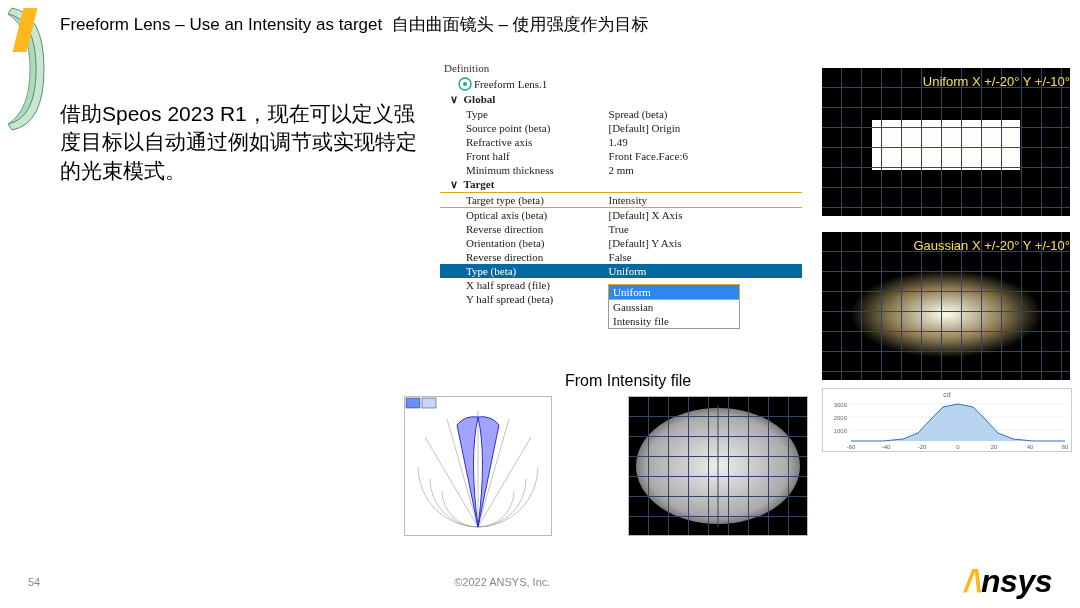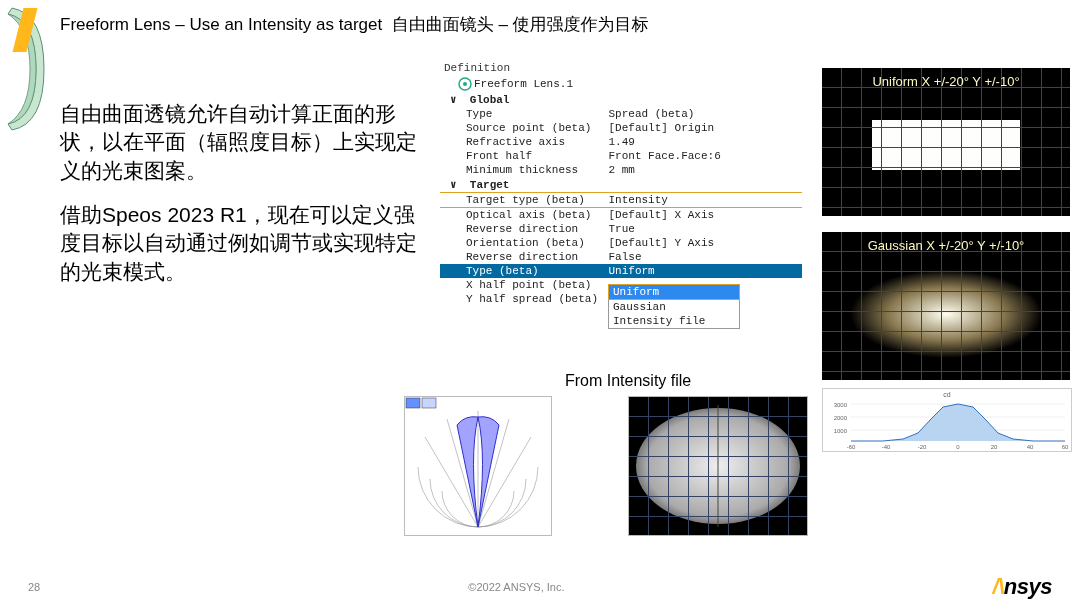--- a/index.html
+++ b/index.html
@@ -1,60 +1,59 @@
 <!DOCTYPE html>
 <html><head>
 <meta charset="utf-8">
 <style>
 body{margin:0;font-family:Arial,"Microsoft YaHei",sans-serif;background:#fff;width:1080px;height:608px;position:relative;overflow:hidden}
 .accent{position:absolute;left:18px;top:8px;width:14px;height:44px;background:#ffb71b;transform:skewX(-14deg)}
 .title{position:absolute;left:60px;top:14px;font-size:17px;color:#000000;font-weight:400;line-height:1.3;right:20px}
 .body{position:absolute;left:60px;top:100px;width:370px;font-size:21px;line-height:1.35;color:#000}
 .body p{margin:0 0 16px 0}
-.defpanel{position:absolute;left:440px;top:60px;width:362px;font-family:Liberation Mono, monospace;font-size:11px;color:#222}
+.defpanel{position:absolute;left:440px;top:60px;width:362px;font-family:Liberation Serif, serif;font-size:11px;color:#222}
 .defpanel .hdr{padding:2px 4px;color:#333}
 .defpanel .node{padding:1px 4px 1px 18px;display:flex;align-items:center;gap:2px}
 .defpanel .grp{font-weight:bold;padding-left:10px}
 .defpanel table{border-collapse:collapse;width:100%}
 .defpanel td{padding:1px 2px;border:none}
 .defpanel td:first-child{width:46%;padding-left:26px}
 .defpanel .hi td{border-top:1.5px solid #e0a020;border-bottom:1.5px solid #e0a020}
 .defpanel .sel td{background:#0369a1;color:#fff}
 .defpanel .drop{border:1px solid #999;position:relative}
 .defpanel .drop td{padding-left:4px}
 .defpanel .drop .optsel{background:#2d89ef;color:#fff;border:1.5px solid #e0a020}
 .label-fif{position:absolute;left:565px;top:372px;font-size:16px;color:#000}
 .diag{position:absolute;border:1px solid #bbb;background:#fff}
 .polar{left:404px;top:396px;width:146px;height:138px}
 .lens3d{left:568px;top:396px;width:52px;height:138px;border:none}
 .sim{left:628px;top:396px;width:178px;height:138px;background:#000}
 .gridov{position:absolute;inset:0}
 .gridov::before,.gridov::after{content:'';position:absolute;inset:0;background:repeating-linear-gradient(to right,transparent 0,transparent 19px,#364463 19px,#364463 20px)}
 .gridov::after{background:repeating-linear-gradient(to bottom,transparent 0,transparent 19px,#364463 19px,#364463 20px)}
 .rimg{position:absolute;left:822px;width:248px;height:148px;background:#000}
-.rimg .cap{position:absolute;top:6px;left:0;right:0;text-align:center;font-size:13px;color:#fef9c3;z-index:3}
+.rimg .cap{position:absolute;top:6px;left:0;right:0;text-align:right;font-size:13px;color:#fde047;z-index:3}
 .r1{top:68px}.r2{top:232px}
 .chart{position:absolute;left:822px;top:388px;width:248px;height:62px;border:1px solid #ccc;background:#fff;font-size:6px;color:#666}
 .footer{position:absolute;bottom:8px;left:0;right:0;display:flex;align-items:center;justify-content:space-between;padding:0 28px;font-size:11px;color:#888}
-.logo{font-weight:800;font-size:22px;color:#000;letter-spacing:-0.5px;font-style:italic}
+.logo{font-weight:800;font-size:32px;color:#000;letter-spacing:-0.5px;font-style:italic}
 .logo .a{color:#ffb71b}
 svg{display:block}
 </style>
 </head>
 <body>
 
 <div class="accent"></div>
 
 <div class="title">
   <span>Freeform Lens – Use an Intensity as target</span>&nbsp;
   <span>自由曲面镜头 – 使用强度作为目标</span>
 </div>
 
 <div class="body">
-  <p>自由曲面透镜允许自动计算正面的形状，以在平面（辐照度目标）上实现定义的光束图案。</p>
   <p>借助Speos 2023 R1，现在可以定义强度目标以自动通过例如调节或实现特定的光束模式。</p>
 </div>
 
 <div class="defpanel">
   <div class="hdr">Definition</div>
   <div class="node">
     <svg width="14" height="14">
         <circle cx="7" cy="7" r="6" fill="none" stroke="#2a8" stroke-width="1.5"></circle>
         <circle cx="7" cy="7" r="2" fill="#2a8"></circle>
       </svg>
@@ -106,21 +105,21 @@
         </tr>
     <tr>
           <td>Reverse direction</td>
           <td>False</td>
         </tr>
     <tr class="sel">
           <td>Type (beta)</td>
           <td>Uniform</td>
         </tr>
     <tr>
-          <td>X half point (beta)</td>
+          <td>X half spread (file)</td>
           <td></td>
         </tr>
     <tr>
           <td>Y half spread (beta)</td>
           <td></td>
         </tr>
   </tbody>
     </table>
   <table class="drop" style="position:absolute;left:168px;top:224px;width:132px;background:#fff">
     <tbody>
@@ -224,16 +223,16 @@
         <text x="99" y="60">-20</text>
       <text x="135" y="60">0</text>
         <text x="171" y="60">20</text>
         <text x="207" y="60">40</text>
         <text x="242" y="60">60</text>
     </g>
   </svg>
 </div>
 
 <div class="footer">
-  <span>28</span>
+  <span>54</span>
   <span>©2022 ANSYS, Inc.</span>
   <span class="logo"><span class="a">/\</span>nsys</span>
 </div>
 
 </body></html>

